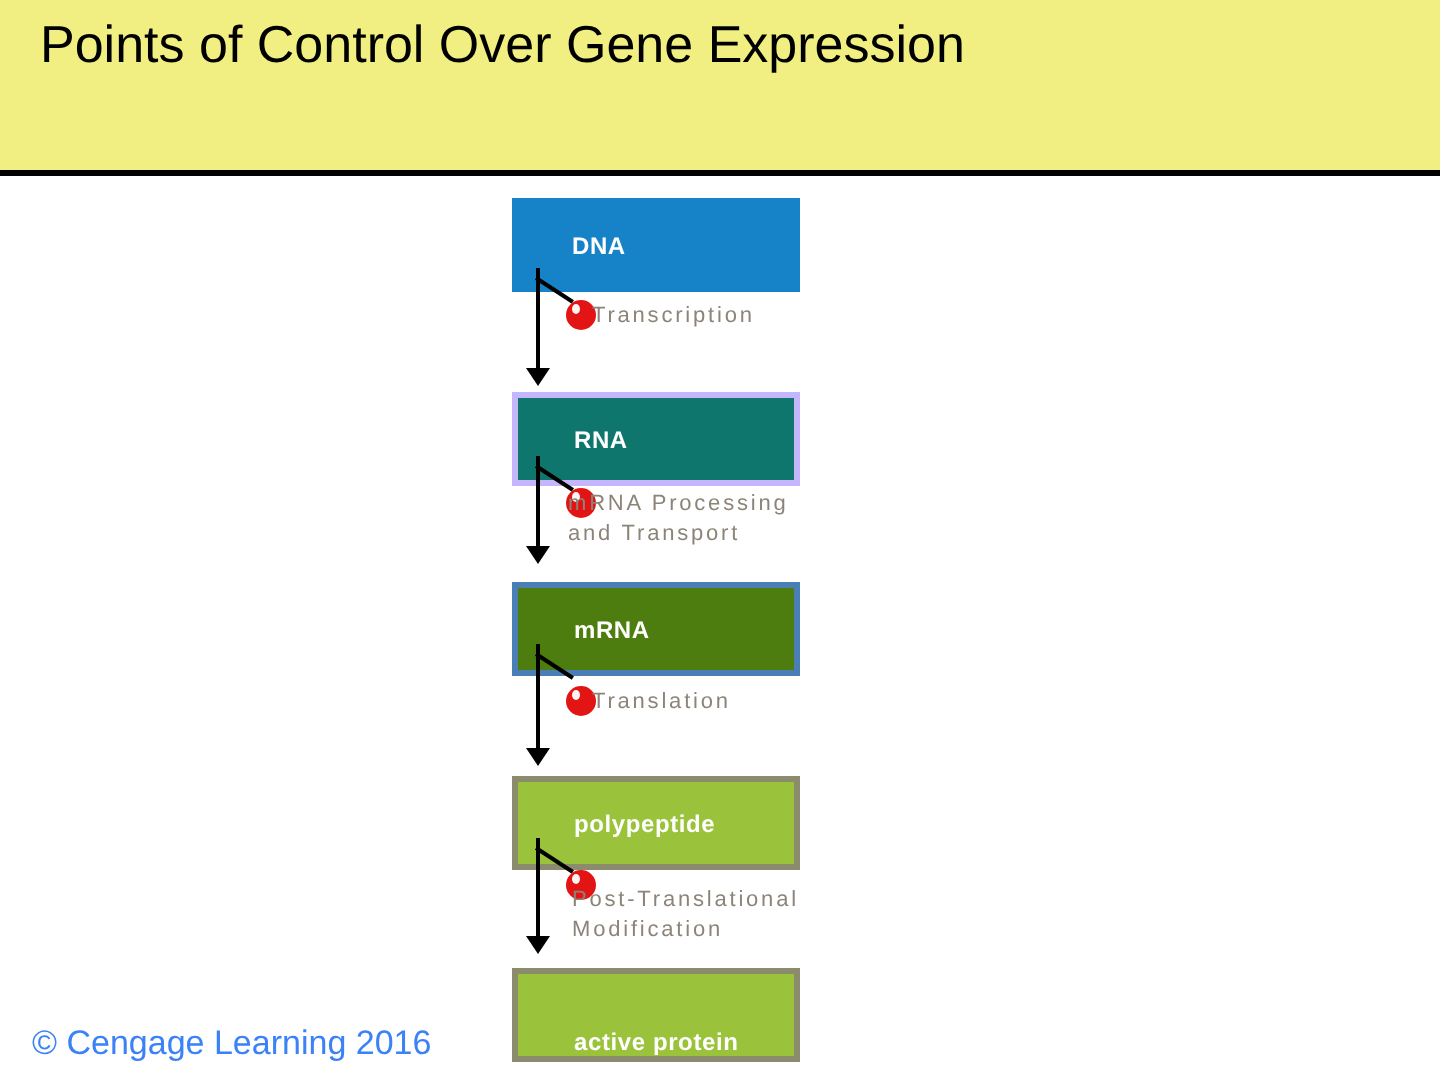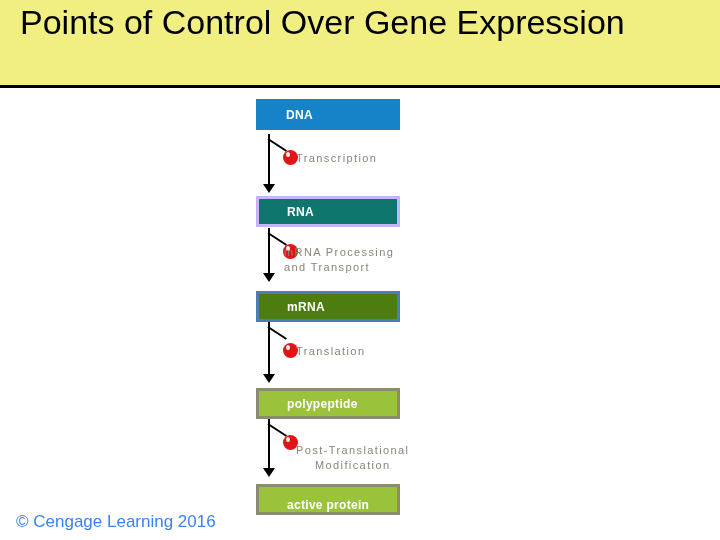--- a/index.html
+++ b/index.html
@@ -25,42 +25,42 @@
     height: 88px;
     background: #f1ef82;
     box-sizing: border-box;
     border-bottom: 3px solid #000000;
   }
   #page-title {
     position: absolute;
     left: 20px;
     top: 2px;
     width: 660px;
-    font-size: 34px;
+    font-size: 26px;
     font-weight: normal;
     line-height: 40px;
     color: #000000;
     margin: 0;
     letter-spacing: 0px;
   }
 
   
   #diagram {
     position: absolute;
     left: 0;
     top: 88px;
     width: 720px;
     height: 452px;
   }
 
   .flow-box {
     position: absolute;
     left: 256px;
     width: 144px;
-    height: 31px;
+    height: 47px;
     box-sizing: border-box;
     display: flex;
     align-items: center;
     color: #ffffff;
     font-size: 12px;
     font-weight: bold;
     padding-left: 28px;
     letter-spacing: 0.3px;
   }
   .flow-box.dna {
@@ -188,21 +188,21 @@
   <div class="step-label" style="left:296px; top:256px;text-align:center;">Translation</div>
 
   <div class="flow-box poly" style="top:300px;">
     <span>polypeptide</span>
   </div>
 
   <div class="arrow" style="top:331px; height:56px;"></div>
   <div class="arrow-head" style="top:380px;"></div>
   <div class="tick-line" style="left:268px; top:335px; width:22px; transform:rotate(33deg);"></div>
   <div class="node-dot" style="left:283px; top:347px;"></div>
-  <div class="step-label" style="left:296px; top:355px;text-align:center;">Post-Translational
+  <div class="step-label" style="left:286px; top:355px;">Post-Translational
 Modification</div>
 
   <div class="flow-box protein" style="top:396px;">
     <span>active protein</span>
   </div>
 
 </div>
 
 <div id="footer-credit">© Cengage Learning 2016</div>
 

